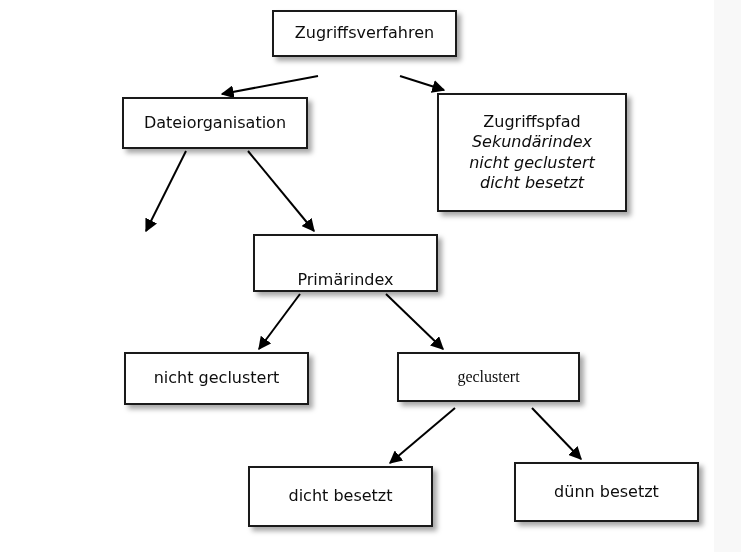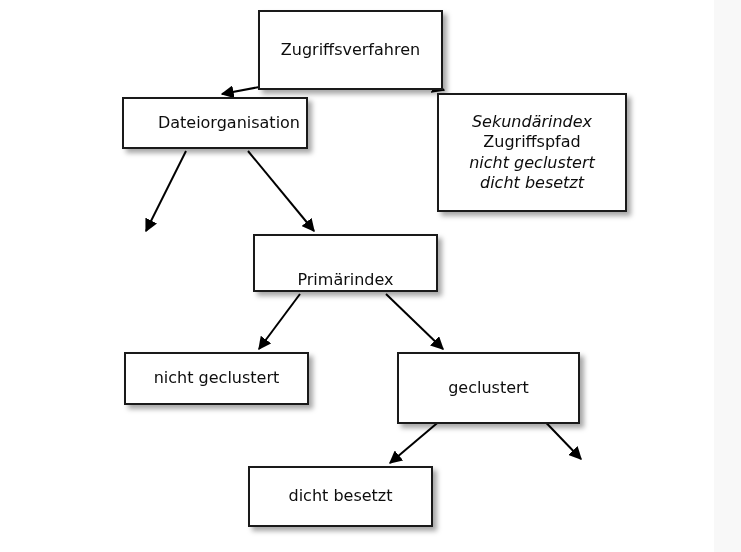--- a/index.html
+++ b/index.html
@@ -58,27 +58,27 @@
     box-sizing: border-box;
   }
   .node .ln {
     display: block;
     white-space: nowrap;
   }
   .ln.italic { font-style: italic; }
   .ln.upright { font-style: normal; }
 
   
-  #node-root        { left: 258px; top: 10px;  width: 185px; height: 80px; }
-  #node-dateiorg    { left: 122px; top: 97px;  width: 186px; height: 52px; text-align: right; }
+  #node-root        { left: 272px; top: 10px;  width: 185px; height: 47px; }
+  #node-dateiorg    { left: 122px; top: 97px;  width: 186px; height: 52px; }
   #node-zugriffspfad{ left: 437px; top: 93px;  width: 190px; height: 119px; }
   #node-ohneindex   { left: 32px;  top: 234px; width: 183px; height: 58px; }
   #node-primaerindex{ left: 253px; top: 234px; width: 185px; height: 58px; align-items: flex-end; }
   #node-nichtgecl   { left: 124px; top: 352px; width: 185px; height: 53px; }
-  #node-geclustert  { left: 397px; top: 352px; width: 183px; height: 72px; }
+  #node-geclustert  { left: 397px; top: 352px; width: 183px; height: 50px; font-family: Liberation Serif, serif; }
   #node-dichtbesetzt{ left: 248px; top: 466px; width: 185px; height: 61px; }
   #node-duennbesetzt{ left: 514px; top: 462px; width: 185px; height: 60px; }
 </style>
 </head>
 <body>
 
 <div id="canvas">
 
   <div id="right-strip"></div>
 
@@ -108,22 +108,22 @@
   </div>
 
   <div class="node" id="node-dateiorg">
     <span class="lines">
       <span class="ln upright">Dateiorganisation</span>
     </span>
   </div>
 
   <div class="node" id="node-zugriffspfad">
     <span class="lines">
+      <span class="ln upright">Zugriffspfad</span>
       <span class="ln italic">Sekundärindex</span>
-      <span class="ln upright">Zugriffspfad</span>
       <span class="ln italic">nicht geclustert</span>
       <span class="ln italic">dicht besetzt</span>
     </span>
   </div>
 
 
   <div class="node" id="node-primaerindex">
     <span class="lines">
       <span class="ln upright">Primärindex</span>
     </span>
@@ -140,14 +140,19 @@
       <span class="ln upright">geclustert</span>
     </span>
   </div>
 
   <div class="node" id="node-dichtbesetzt">
     <span class="lines">
       <span class="ln upright">dicht besetzt</span>
     </span>
   </div>
 
+  <div class="node" id="node-duennbesetzt">
+    <span class="lines">
+      <span class="ln upright">dünn besetzt</span>
+    </span>
+  </div>
 
 </div>
 
 </body></html>

